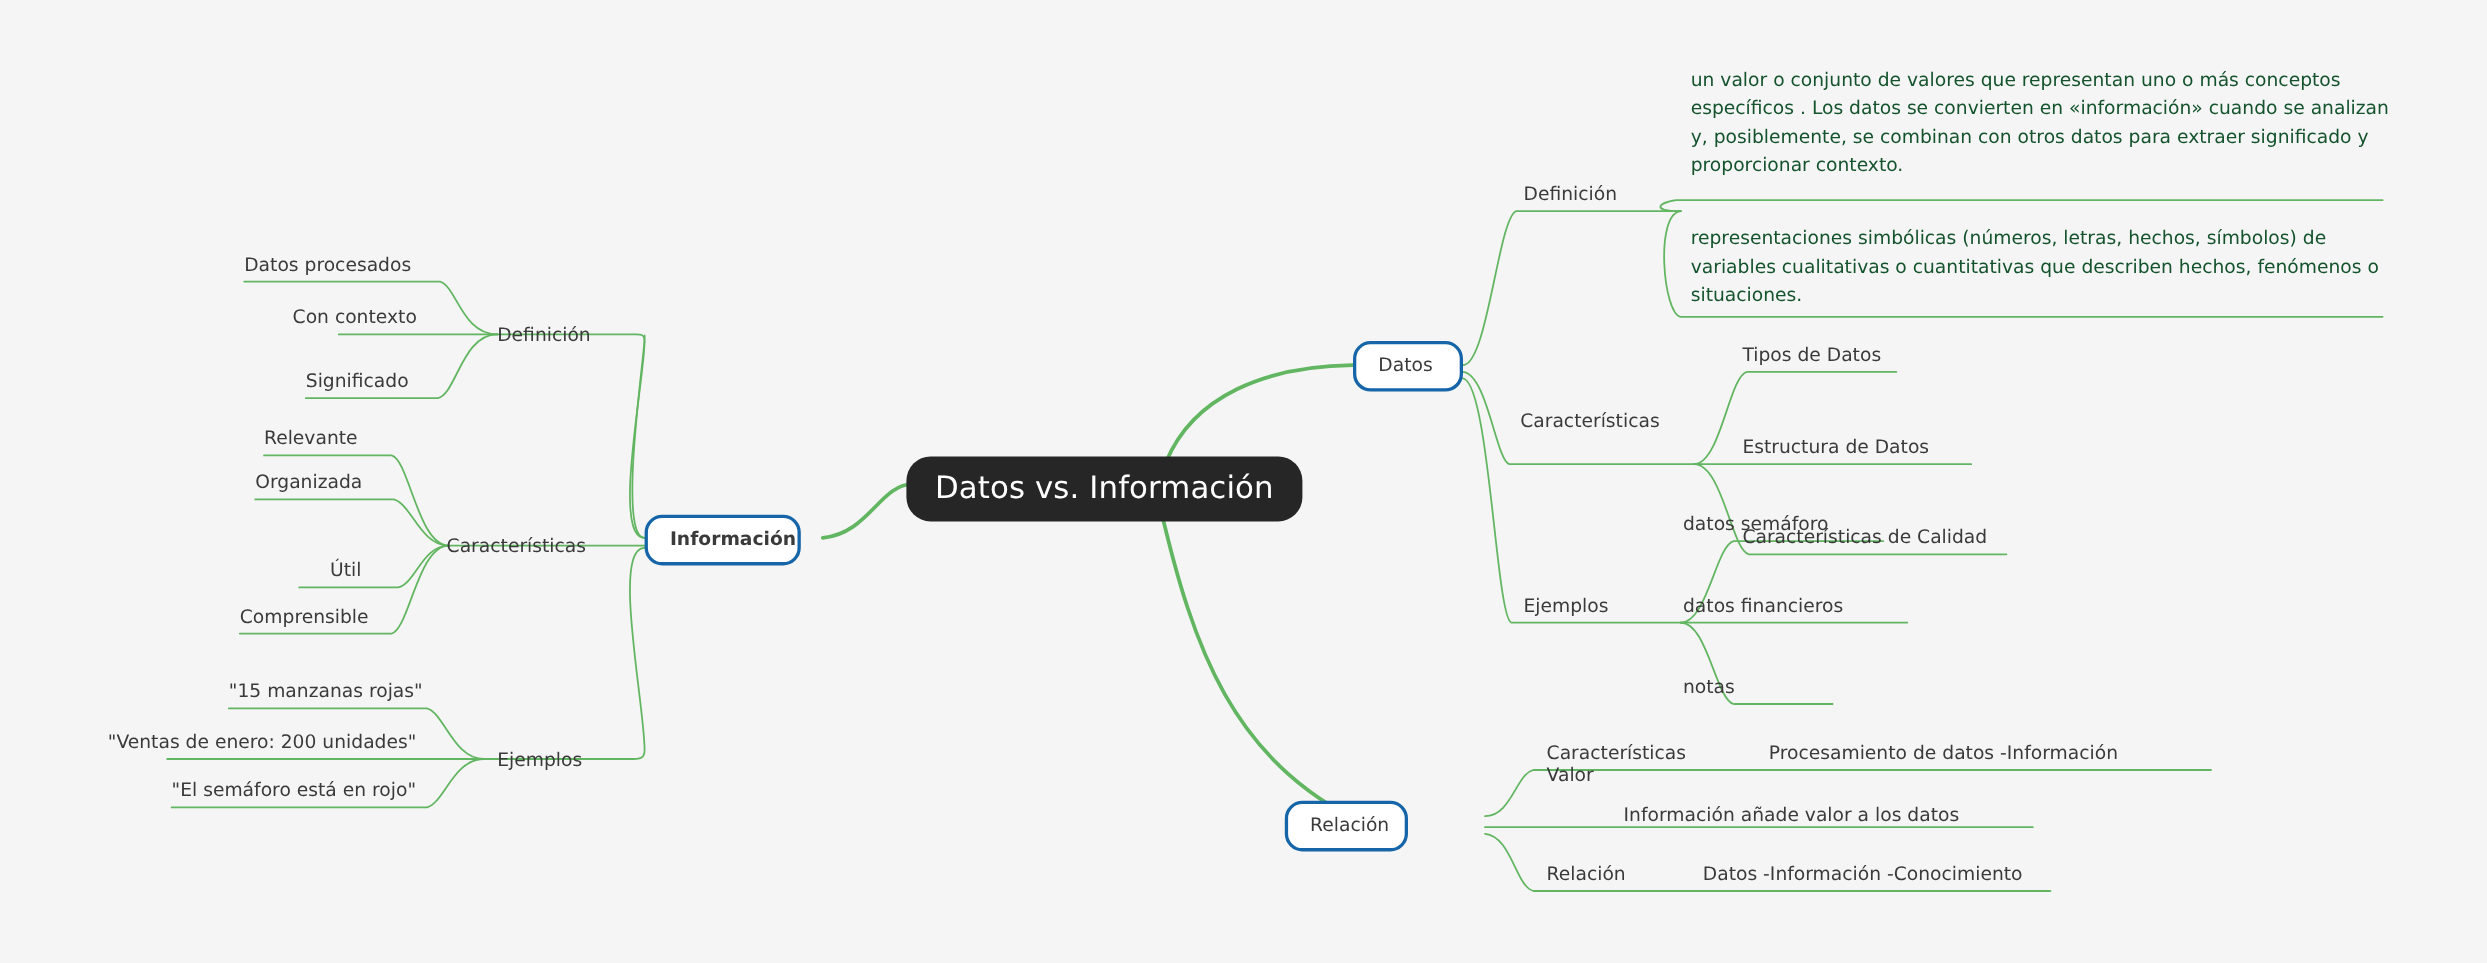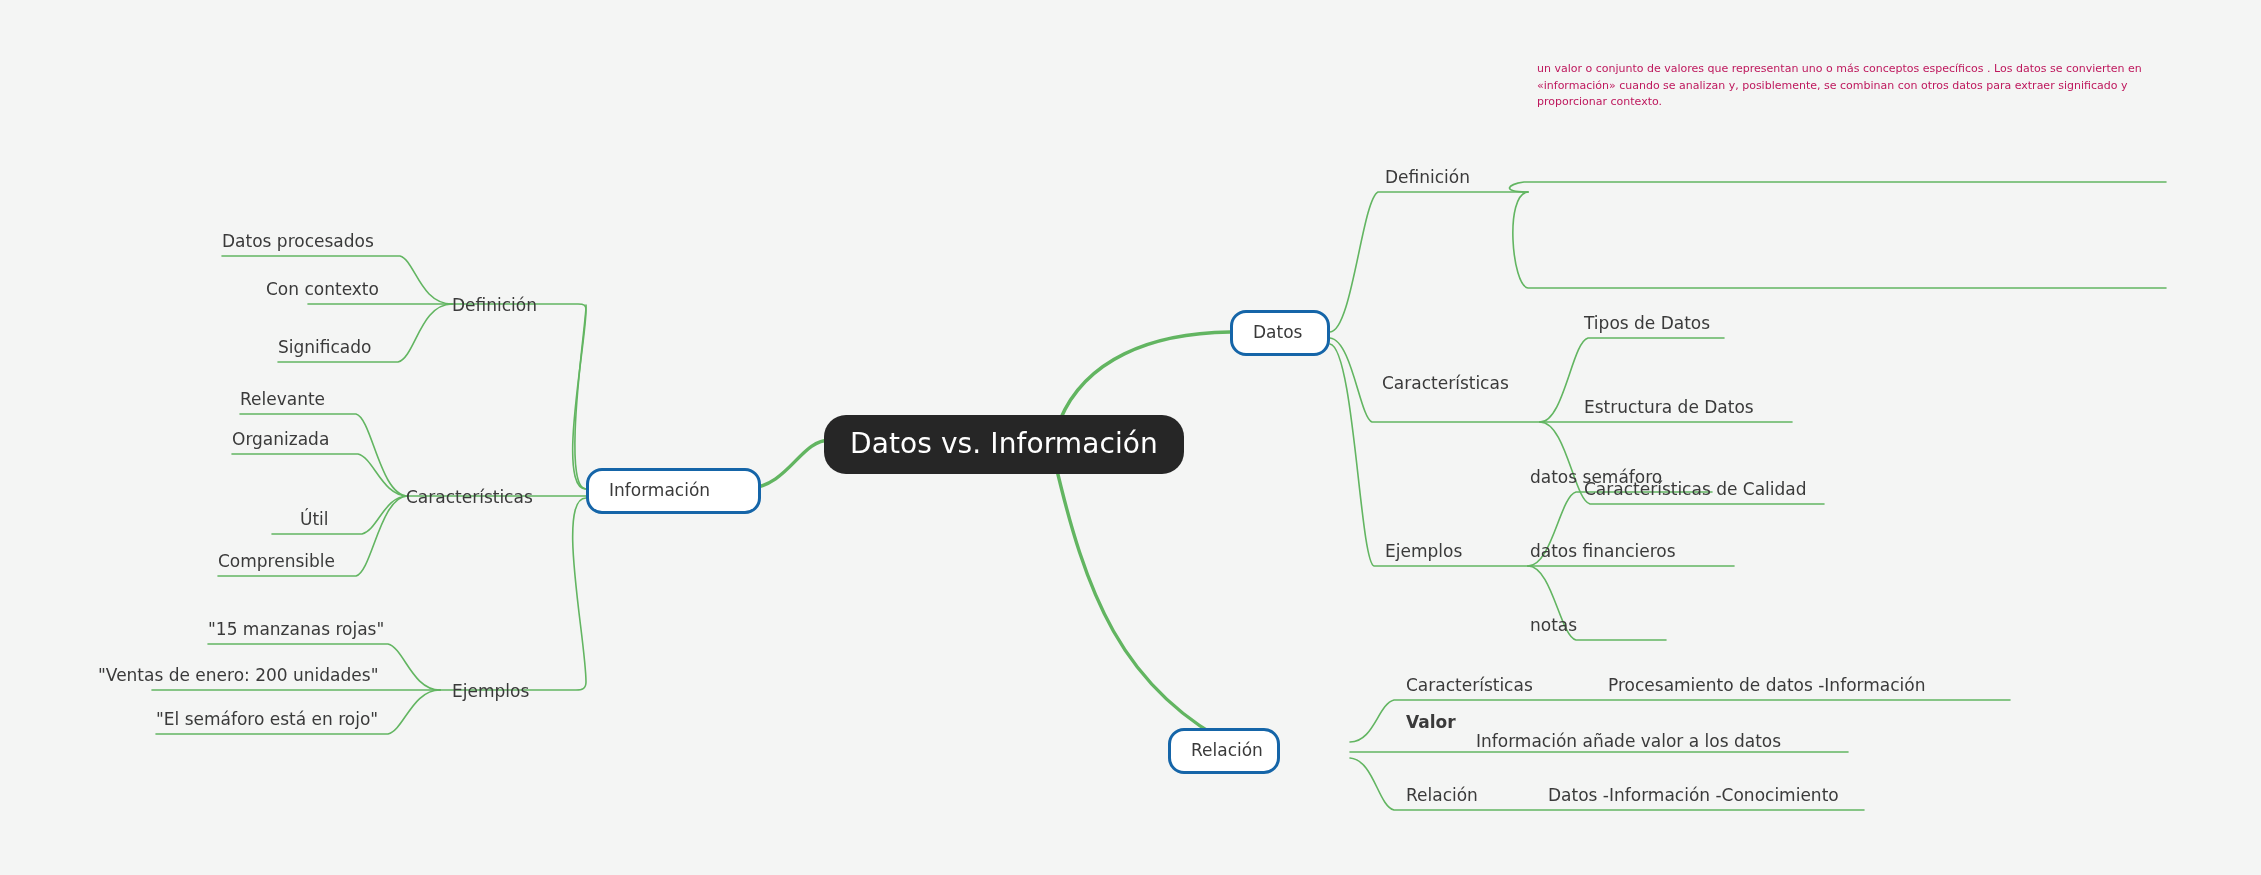--- a/index.html
+++ b/index.html
@@ -51,22 +51,22 @@
     text-align: left;
   }
   
   .text-node {
     color: #3a3a3a;
     font-size: 17px;
     line-height: 1.0;
   }
   
   .para-node {
-    color: #be185d;
-    font-size: 11px;
+    color: #14532d;
+    font-size: 17px;
     line-height: 1.52;
     white-space: normal;
   }
 </style>
 </head>
 <body>
 
 <div id="mindmap-root">
 
   <svg class="links" viewBox="0 0 2261 875">
@@ -111,21 +111,21 @@
 
       <path stroke-width="1.6" d="M 1350,742 C 1374,742 1378,704 1394,700 L 2010,700"></path>
       <path stroke-width="1.6" d="M 1350,752 L 1848,752"></path>
       <path stroke-width="1.6" d="M 1350,758 C 1374,760 1378,806 1394,810 L 1864,810"></path>
 
     </g>
   </svg>
 
   <div class="node root-node" style="left:824px; top:415px;">Datos vs. Información</div>
 
-  <div class="node branch-node" style="left:586px; top:468px; width:175px;">Información</div>
+  <div class="node branch-node" style="left:586px; top:468px; width:142px;font-weight:bold;">Información</div>
 
   <div class="node text-node" style="left:406px; top:489px;">Características</div>
   <div class="node text-node" style="left:452px; top:297px;">Definición</div>
   <div class="node text-node" style="left:452px; top:683px;">Ejemplos</div>
 
   <div class="node text-node" style="left:222px; top:233px;">Datos procesados</div>
   <div class="node text-node" style="left:266px; top:281px;">Con contexto</div>
   <div class="node text-node" style="left:278px; top:339px;">Significado</div>
 
   <div class="node text-node" style="left:240px; top:391px;">Relevante</div>
@@ -137,32 +137,33 @@
   <div class="node text-node" style="left:98px; top:667px;">"Ventas de enero: 200 unidades"</div>
   <div class="node text-node" style="left:156px; top:711px;">"El semáforo está en rojo"</div>
 
   <div class="node branch-node" style="left:1230px; top:310px; width:100px;">Datos</div>
 
   <div class="node text-node" style="left:1385px; top:169px;">Definición</div>
   <div class="node text-node" style="left:1382px; top:375px;">Características</div>
   <div class="node text-node" style="left:1385px; top:543px;">Ejemplos</div>
 
   <div class="node para-node" style="left:1537px; top:61px; width:640px;">un valor o conjunto de valores que representan uno o más conceptos específicos . Los datos se convierten en «información» cuando se analizan y, posiblemente, se combinan con otros datos para extraer significado y proporcionar contexto.</div>
+  <div class="node para-node" style="left:1537px; top:205px; width:640px;">representaciones simbólicas (números, letras, hechos, símbolos) de variables cualitativas o cuantitativas que describen hechos, fenómenos o situaciones.</div>
 
   <div class="node text-node" style="left:1584px; top:315px;">Tipos de Datos</div>
   <div class="node text-node" style="left:1584px; top:399px;">Estructura de Datos</div>
   <div class="node text-node" style="left:1584px; top:481px;">Características de Calidad</div>
 
   <div class="node text-node" style="left:1530px; top:469px;">datos semáforo</div>
   <div class="node text-node" style="left:1530px; top:543px;">datos financieros</div>
   <div class="node text-node" style="left:1530px; top:617px;">notas</div>
 
   <div class="node branch-node" style="left:1168px; top:728px; width:112px;">Relación</div>
 
   <div class="node text-node" style="left:1406px; top:677px;">Características</div>
-  <div class="node text-node" style="left:1406px; top:714px;font-weight:bold;">Valor</div>
+  <div class="node text-node" style="left:1406px; top:697px;">Valor</div>
   <div class="node text-node" style="left:1406px; top:787px;">Relación</div>
 
   <div class="node text-node" style="left:1608px; top:677px;">Procesamiento de datos -Información</div>
   <div class="node text-node" style="left:1476px; top:733px;">Información añade valor a los datos</div>
   <div class="node text-node" style="left:1548px; top:787px;">Datos -Información -Conocimiento</div>
 
 </div>
 
 </body></html>

